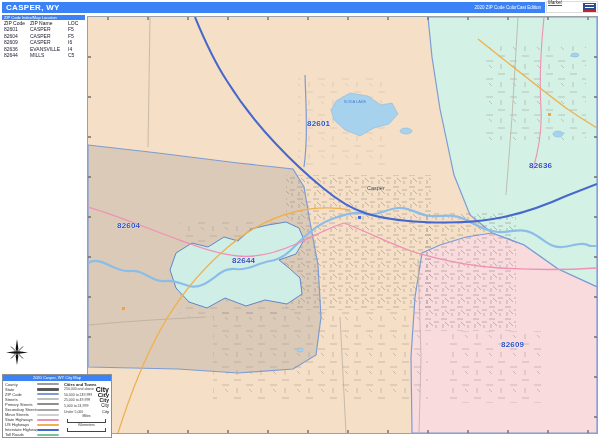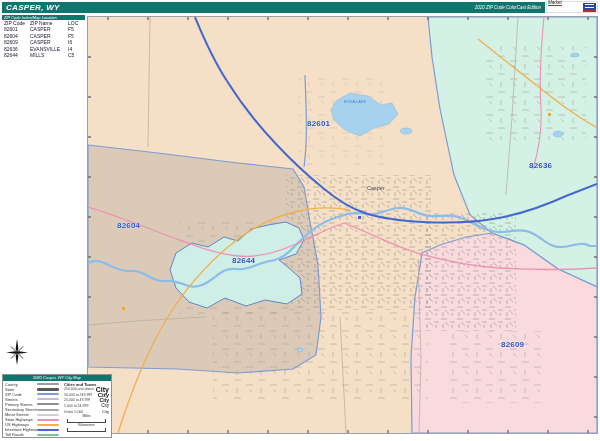--- a/index.html
+++ b/index.html
@@ -55,21 +55,21 @@
   .city1{font-size:6px;font-weight:bold;}
   .city2{font-size:5px;font-weight:bold;}
   .city3{font-size:4.5px;}
   .city4{font-size:4px;}
   .lg-scale{margin-top:1px;}
   .scale-label{font-size:3.5px;color:#333;text-align:center;line-height:3.5px;}
   .scale-bar{height:3.5px;border-bottom:1px solid #444;position:relative;margin:0 3px 1px;}
   .scale-bar::before,.scale-bar::after{content:"";position:absolute;bottom:0;width:1px;height:3px;background:#444;}
   .scale-bar::before{left:0;}
   .scale-bar::after{right:0;}
-  .bluebg{background:#0f766e;font-style:italic;}
+  .bluebg{background:#3b82f6;}
 </style>
 </head>
 <body>
 
 <div class="page">
 
   <div class="titlebar bluebg">
     <span class="t-main">CASPER, WY</span>
     <span class="t-edition">2020 ZIP Code ColorCast Edition</span>
   </div>

